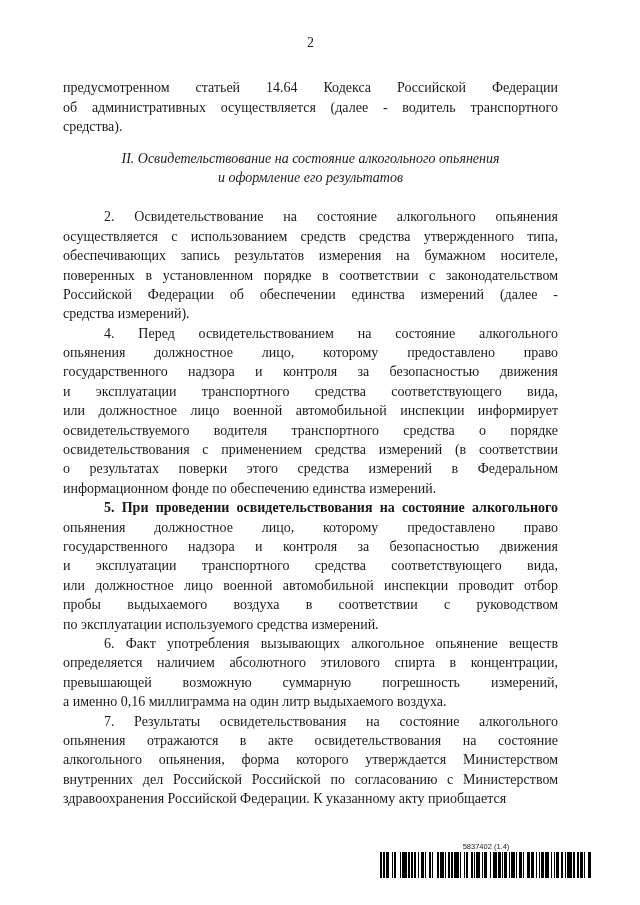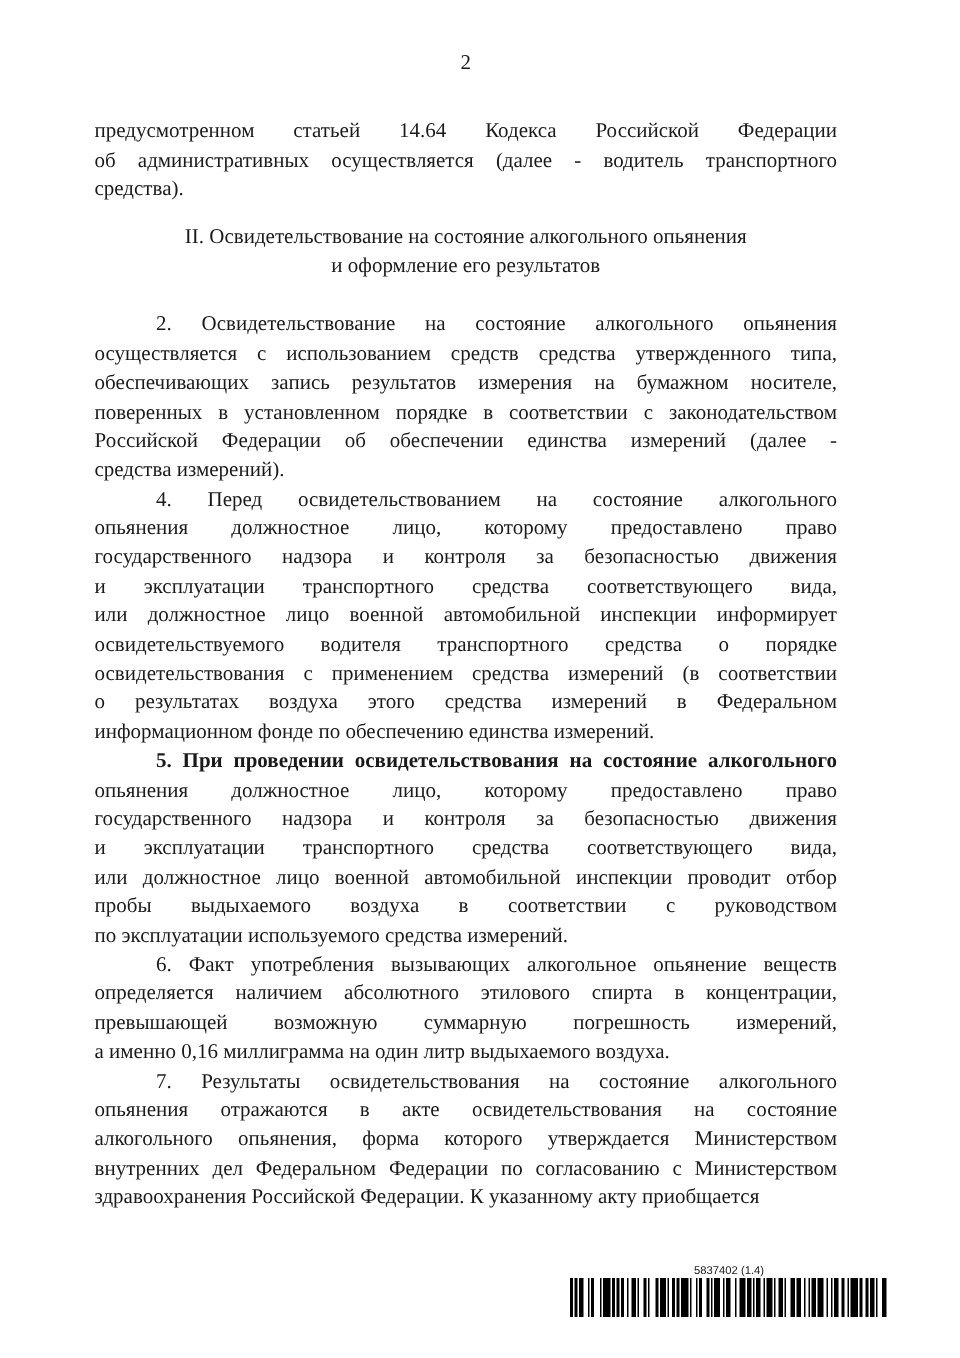--- a/index.html
+++ b/index.html
@@ -73,41 +73,41 @@
 <div class="page">
   <div class="doc-content" id="doc-content">
       <div class="block align-center" style="margin-top: 33px;">
         <span class="line last-line">2</span>
       </div>
       <div class="block align-justify" style="margin-top: 26px;">
         <span class="line">предусмотренном статьей 14.64 Кодекса Российской Федерации</span>
         <span class="line">об административных осуществляется (далее - водитель транспортного</span>
         <span class="line last-line">средства).</span>
       </div>
-      <div class="block align-center" style="margin-top: 12px;">
+      <div class="block align-center" style="margin-top: 12px; font-style: italic;">
         <span class="line">II. Освидетельствование на состояние алкогольного опьянения</span>
         <span class="line last-line">и оформление его результатов</span>
       </div>
       <div class="block align-justify" style="margin-top: 20px;">
         <span class="line" style="text-indent: 41px;">2. Освидетельствование на состояние алкогольного опьянения</span>
         <span class="line">осуществляется с использованием средств средства утвержденного типа,</span>
         <span class="line">обеспечивающих запись результатов измерения на бумажном носителе,</span>
         <span class="line">поверенных в установленном порядке в соответствии с законодательством</span>
         <span class="line">Российской Федерации об обеспечении единства измерений (далее -</span>
         <span class="line last-line">средства измерений).</span>
       </div>
       <div class="block align-justify" style="margin-top: 0px;">
         <span class="line" style="text-indent: 41px;">4. Перед освидетельствованием на состояние алкогольного</span>
         <span class="line">опьянения должностное лицо, которому предоставлено право</span>
         <span class="line">государственного надзора и контроля за безопасностью движения</span>
         <span class="line">и эксплуатации транспортного средства соответствующего вида,</span>
         <span class="line">или должностное лицо военной автомобильной инспекции информирует</span>
         <span class="line">освидетельствуемого водителя транспортного средства о порядке</span>
         <span class="line">освидетельствования с применением средства измерений (в соответствии</span>
-        <span class="line">о результатах воздуха этого средства измерений в Федеральном</span>
+        <span class="line">о результатах поверки этого средства измерений в Федеральном</span>
         <span class="line last-line">информационном фонде по обеспечению единства измерений.</span>
       </div>
       <div class="block align-justify" style="margin-top: 0px;">
         <span class="line" style="text-indent: 41px; font-weight: bold;">5. При проведении освидетельствования на состояние алкогольного</span>
         <span class="line">опьянения должностное лицо, которому предоставлено право</span>
         <span class="line">государственного надзора и контроля за безопасностью движения</span>
         <span class="line">и эксплуатации транспортного средства соответствующего вида,</span>
         <span class="line">или должностное лицо военной автомобильной инспекции проводит отбор</span>
         <span class="line">пробы выдыхаемого воздуха в соответствии с руководством</span>
         <span class="line last-line">по эксплуатации используемого средства измерений.</span>
@@ -115,21 +115,21 @@
       <div class="block align-justify" style="margin-top: 0px;">
         <span class="line" style="text-indent: 41px;">6. Факт употребления вызывающих алкогольное опьянение веществ</span>
         <span class="line">определяется наличием абсолютного этилового спирта в концентрации,</span>
         <span class="line">превышающей возможную суммарную погрешность измерений,</span>
         <span class="line last-line">а именно 0,16 миллиграмма на один литр выдыхаемого воздуха.</span>
       </div>
       <div class="block align-justify" style="margin-top: 0px;">
         <span class="line" style="text-indent: 41px;">7. Результаты освидетельствования на состояние алкогольного</span>
         <span class="line">опьянения отражаются в акте освидетельствования на состояние</span>
         <span class="line">алкогольного опьянения, форма которого утверждается Министерством</span>
-        <span class="line">внутренних дел Федеральном Федерации по согласованию с Министерством</span>
+        <span class="line">внутренних дел Российской Российской по согласованию с Министерством</span>
         <span class="line last-line">здравоохранения Российской Федерации. К указанному акту приобщается</span>
       </div>
     </div>
 
   <div class="barcode-wrap">
     <span class="barcode-label">5837402 (1.4)</span>
     <div class="barcode-bars" id="barcode-bars">
         <div class="bar ink" style="width: 1.0989%; background: rgb(0, 0, 0);"></div>
         <div class="bar space" style="width: 0.549451%;"></div>
         <div class="bar ink" style="width: 0.549451%; background: rgb(0, 0, 0);"></div>

